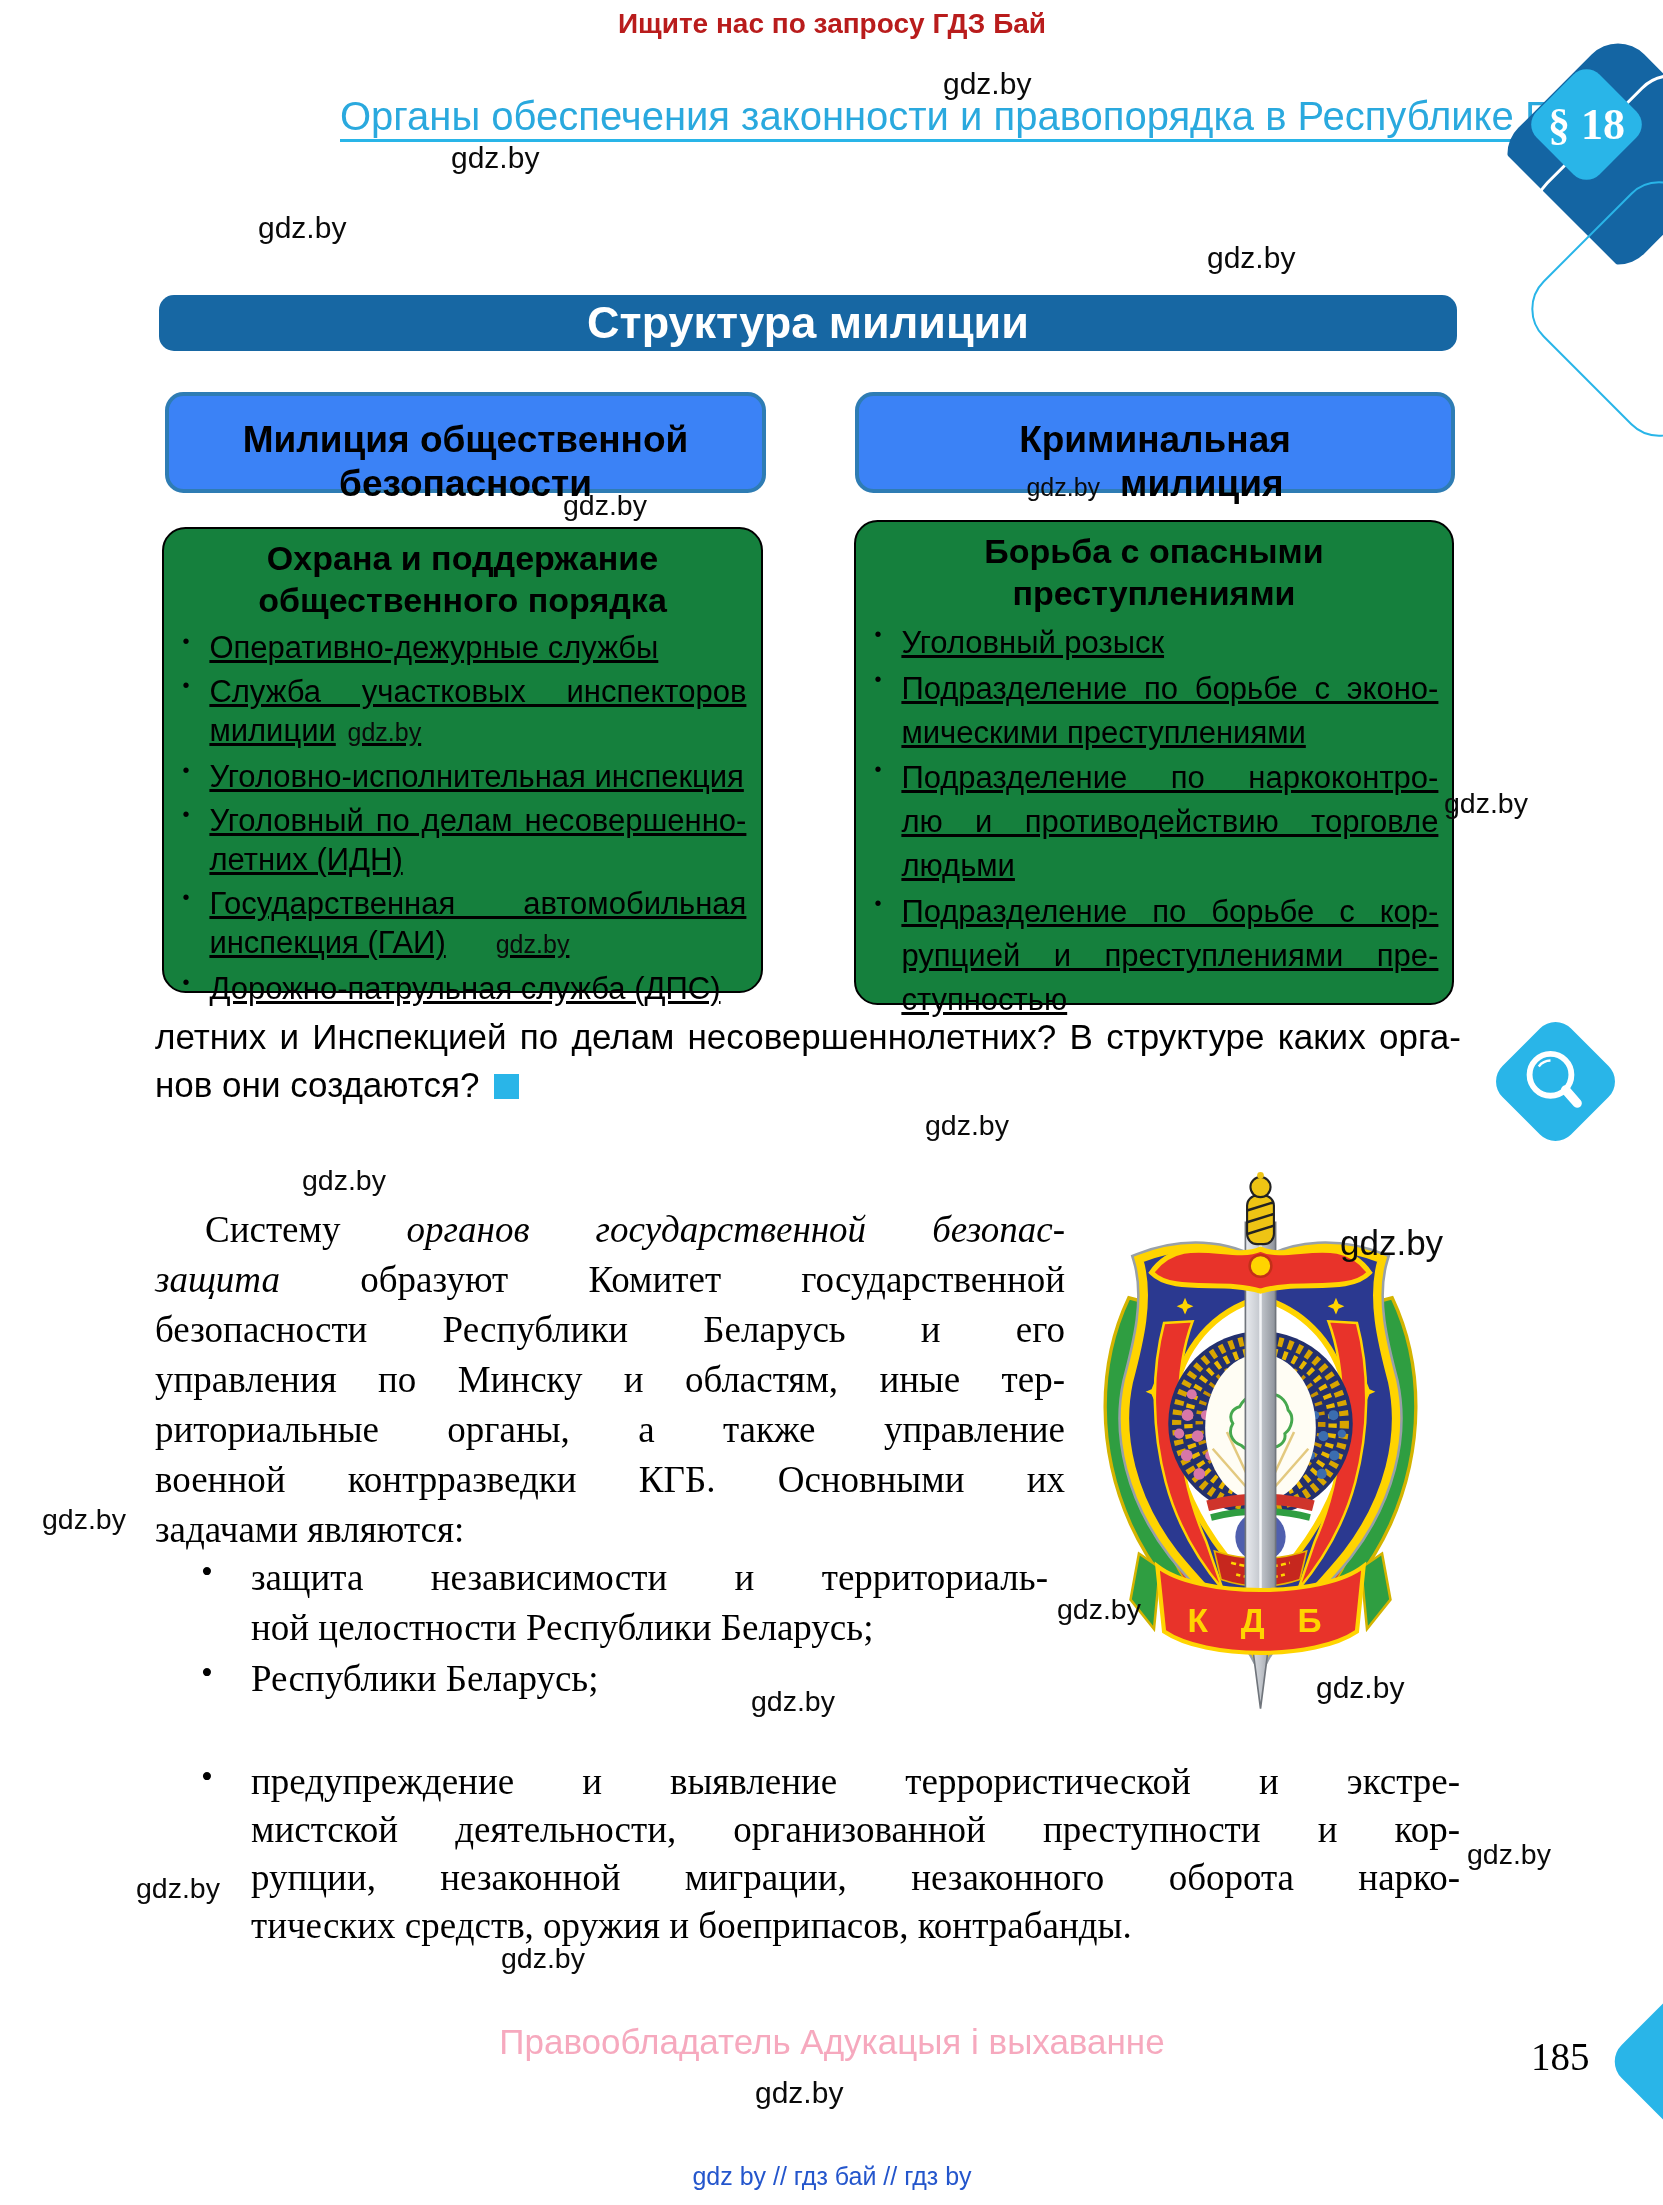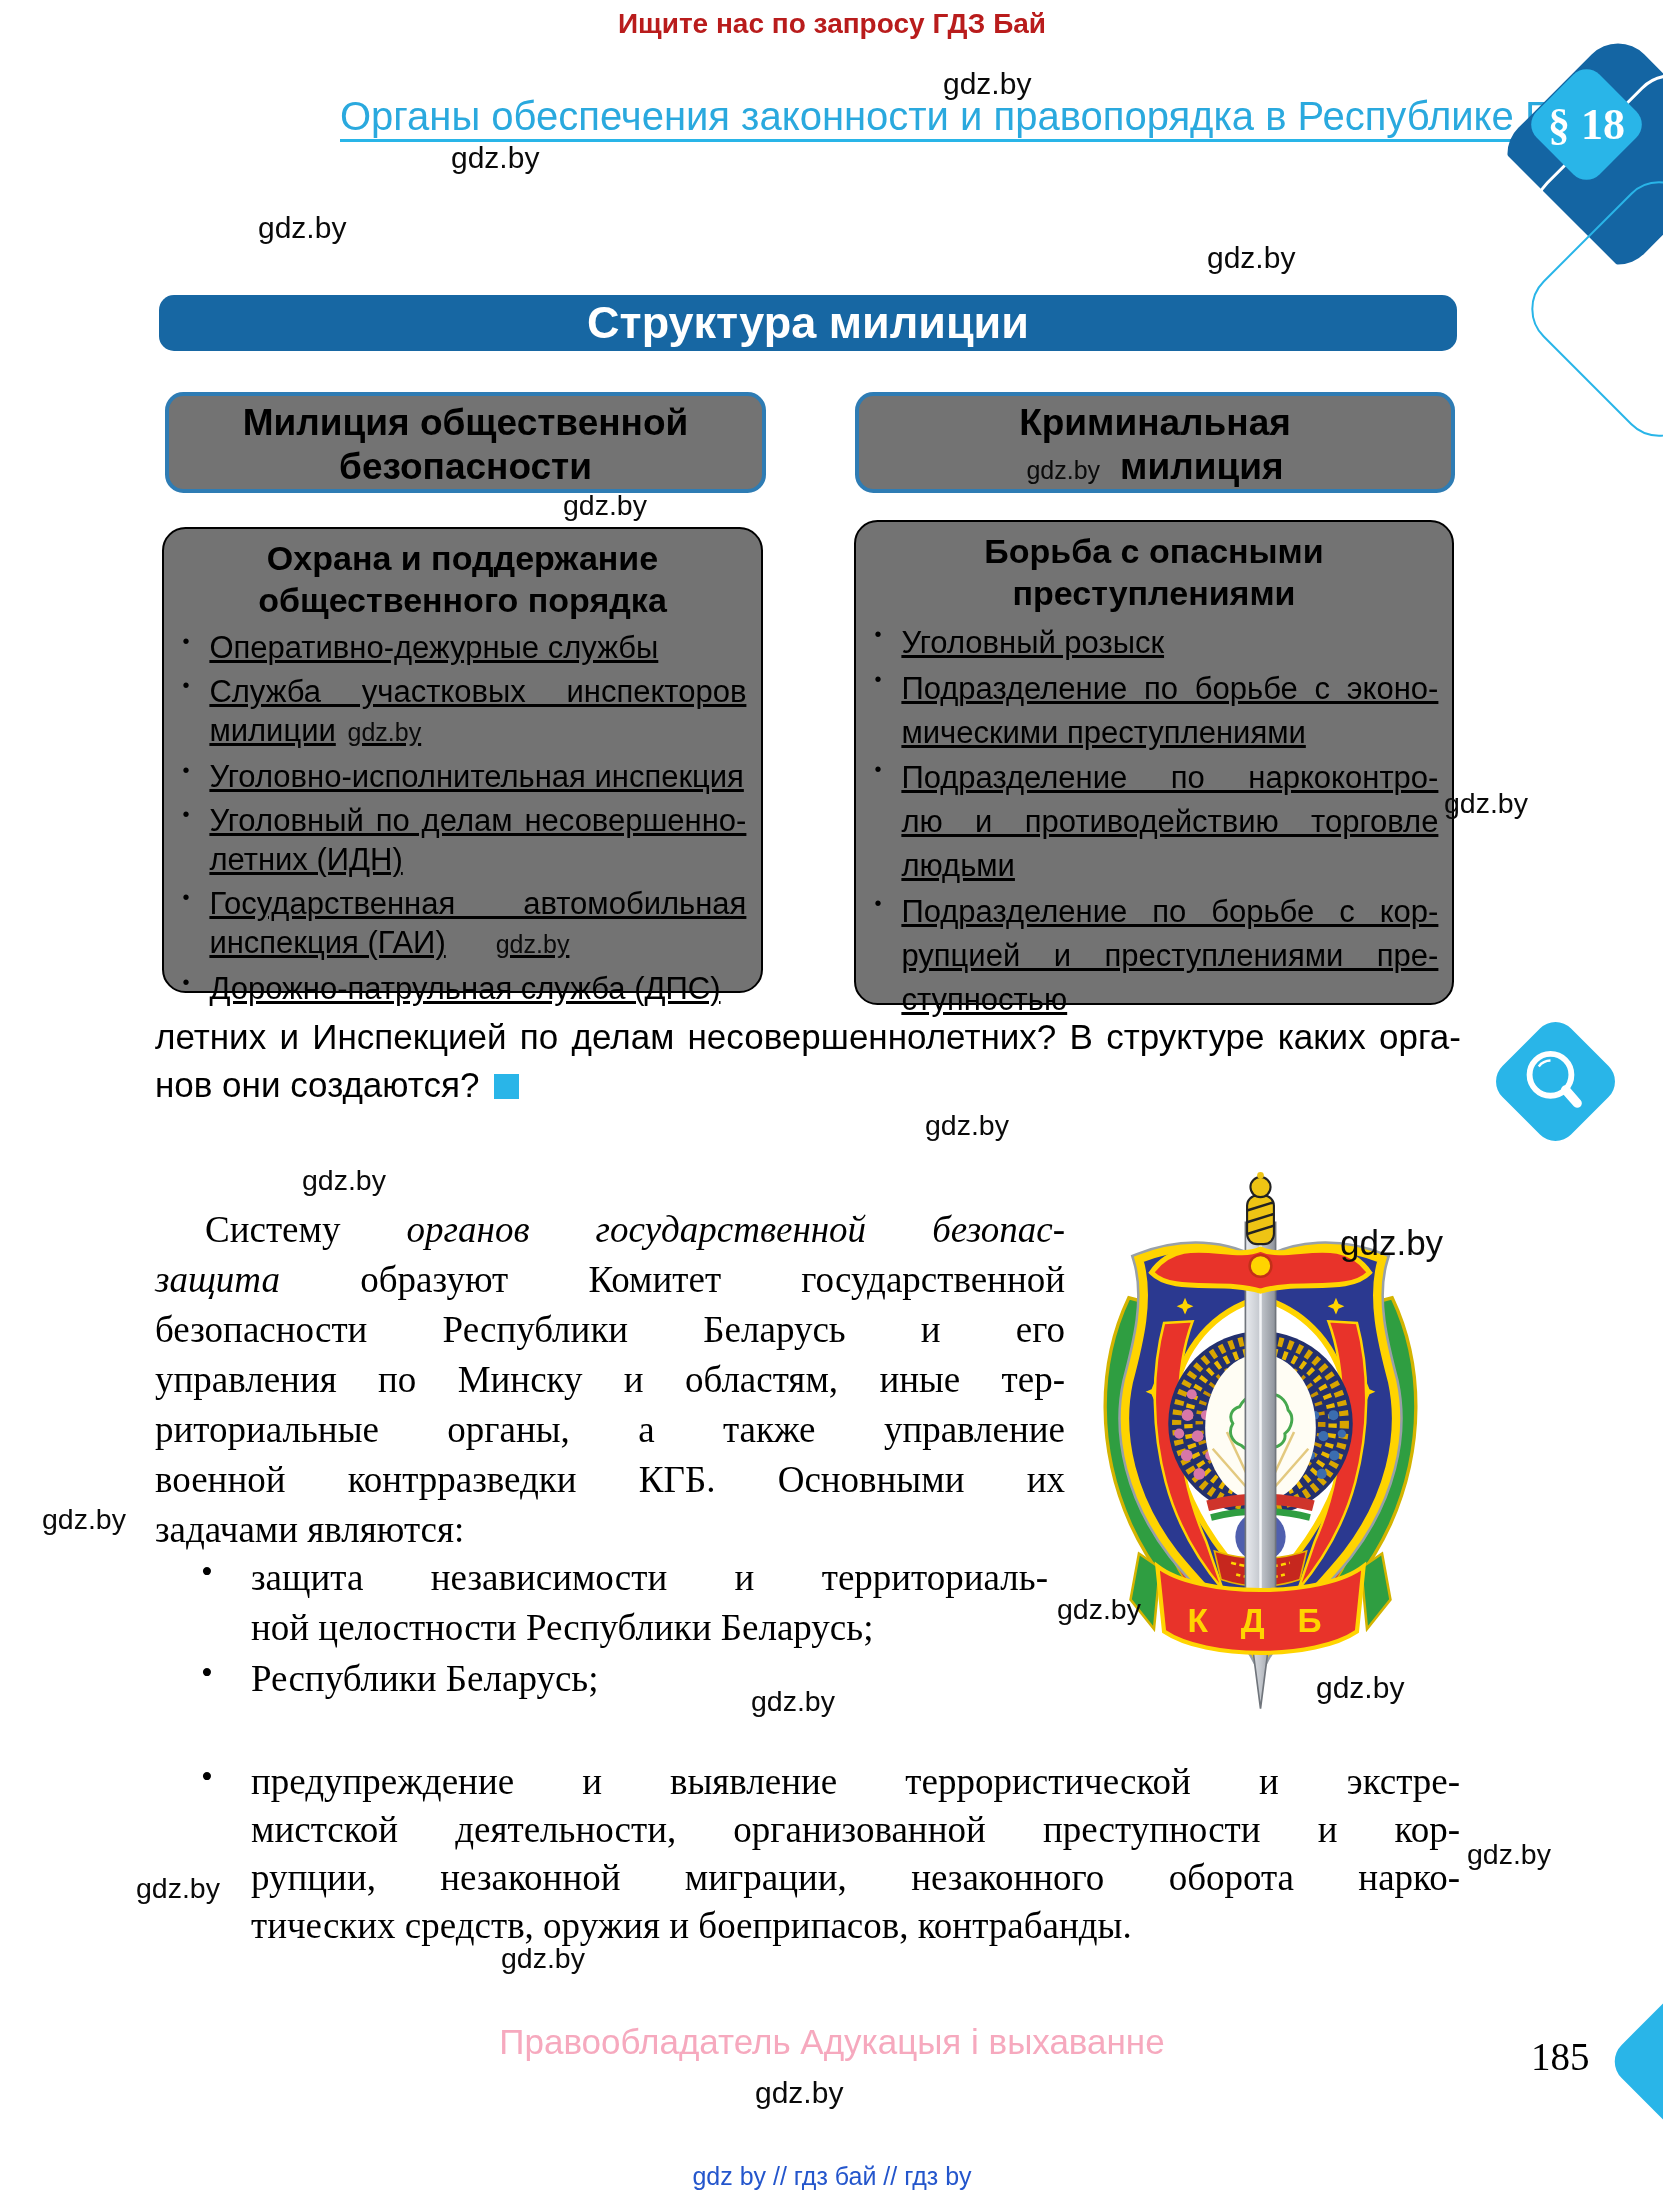--- a/index.html
+++ b/index.html
@@ -18,25 +18,25 @@
   .dia-stripe{left:1456px;top:247px;width:277px;height:22px;background:#fff;transform:rotate(45deg);}
   .dia-white{left:1561px;top:102px;width:216px;height:216px;border:3.4px solid #fff;border-radius:44px;background:transparent;}
   .dia-cyanline{left:1557px;top:207px;width:200px;height:200px;border:2.5px solid #29b5e8;border-radius:40px;background:transparent;}
   .dia-badge{left:1542px;top:80px;width:89px;height:89px;background:#29b5e8;border-radius:18.4px;}
   .dia-badge span{position:absolute;left:0;top:0;width:89px;height:89px;transform:rotate(-45deg);
      display:flex;align-items:center;justify-content:center;color:#fff;font-family:"Liberation Serif",serif;
      font-weight:bold;font-size:44px;}
   
   .banner{left:159px;top:295px;width:1298px;height:56px;background:#1767a3;border-radius:15px;
      color:#fff;font-weight:bold;font-size:45px;display:flex;align-items:center;justify-content:center;}
-  .cybox{background:#737373;border:4.2px solid #2e7cb4;border-radius:18.4px;box-sizing:border-box;
-     text-align:center;font-weight:bold;font-size:37px;line-height:44px;padding-top:5px;}
+  .cybox{background:#3b82f6;border:4.2px solid #2e7cb4;border-radius:18.4px;box-sizing:border-box;
+     text-align:center;font-weight:bold;font-size:37px;line-height:44px;padding-top:22px;}
   .cy-left{left:165px;top:392px;width:601px;height:101px;}
   .cy-right{left:855px;top:392px;width:600px;height:101px;}
-  .whbox{background:#737373;border:2.9px solid #000;border-radius:23.5px;box-sizing:border-box;}
+  .whbox{background:#15803d;border:2.9px solid #000;border-radius:23.5px;box-sizing:border-box;}
   .wh-left{left:162px;top:527px;width:601px;height:466px;}
   .wh-right{left:854px;top:520px;width:600px;height:485px;}
   .whtitle{text-align:center;font-weight:bold;font-size:34px;line-height:42px;padding-top:8.4px;}
   .ditems{padding:6.7px 11.7px 0 18.4px;}
   .ditem{display:flex;}
   .col0 .ditem{margin-bottom:5px;}
   .col1 .ditem{margin-bottom:1.7px;}
   .dmark{width:27px;font-size:20px;padding-top:1.7px;}
   .dlines{width:537px;text-decoration:underline;}
   .dline{font-size:31px;}

